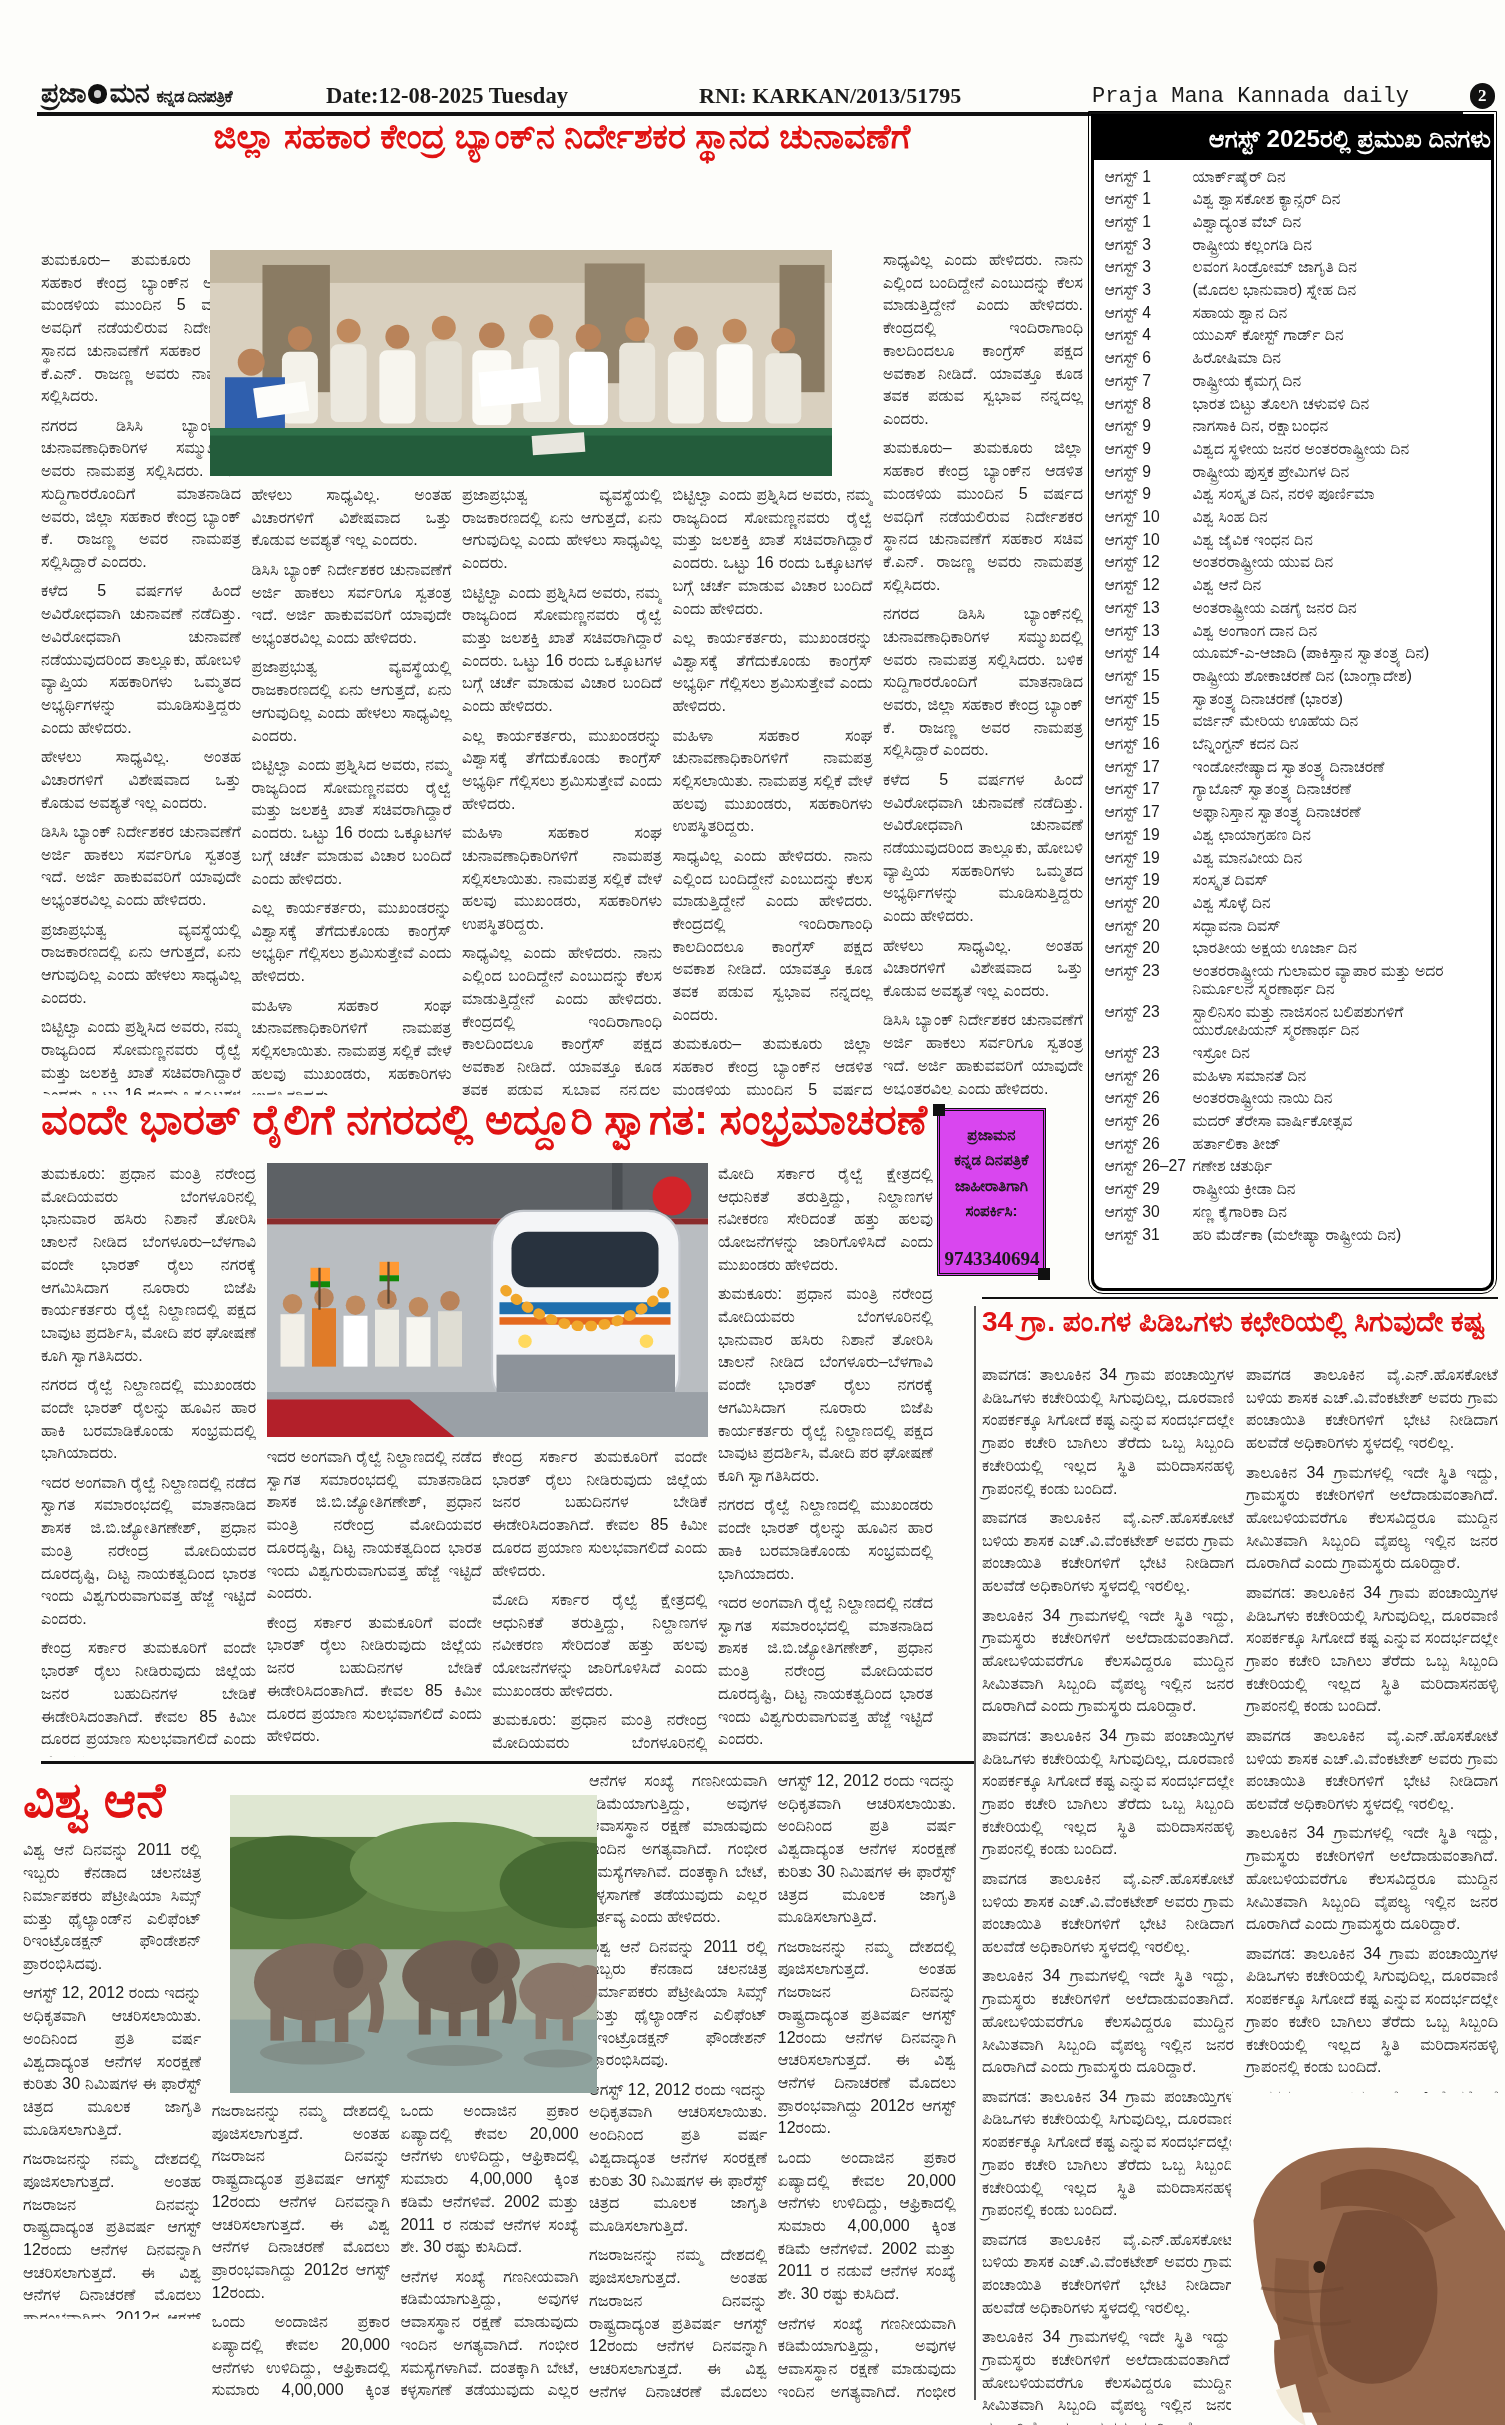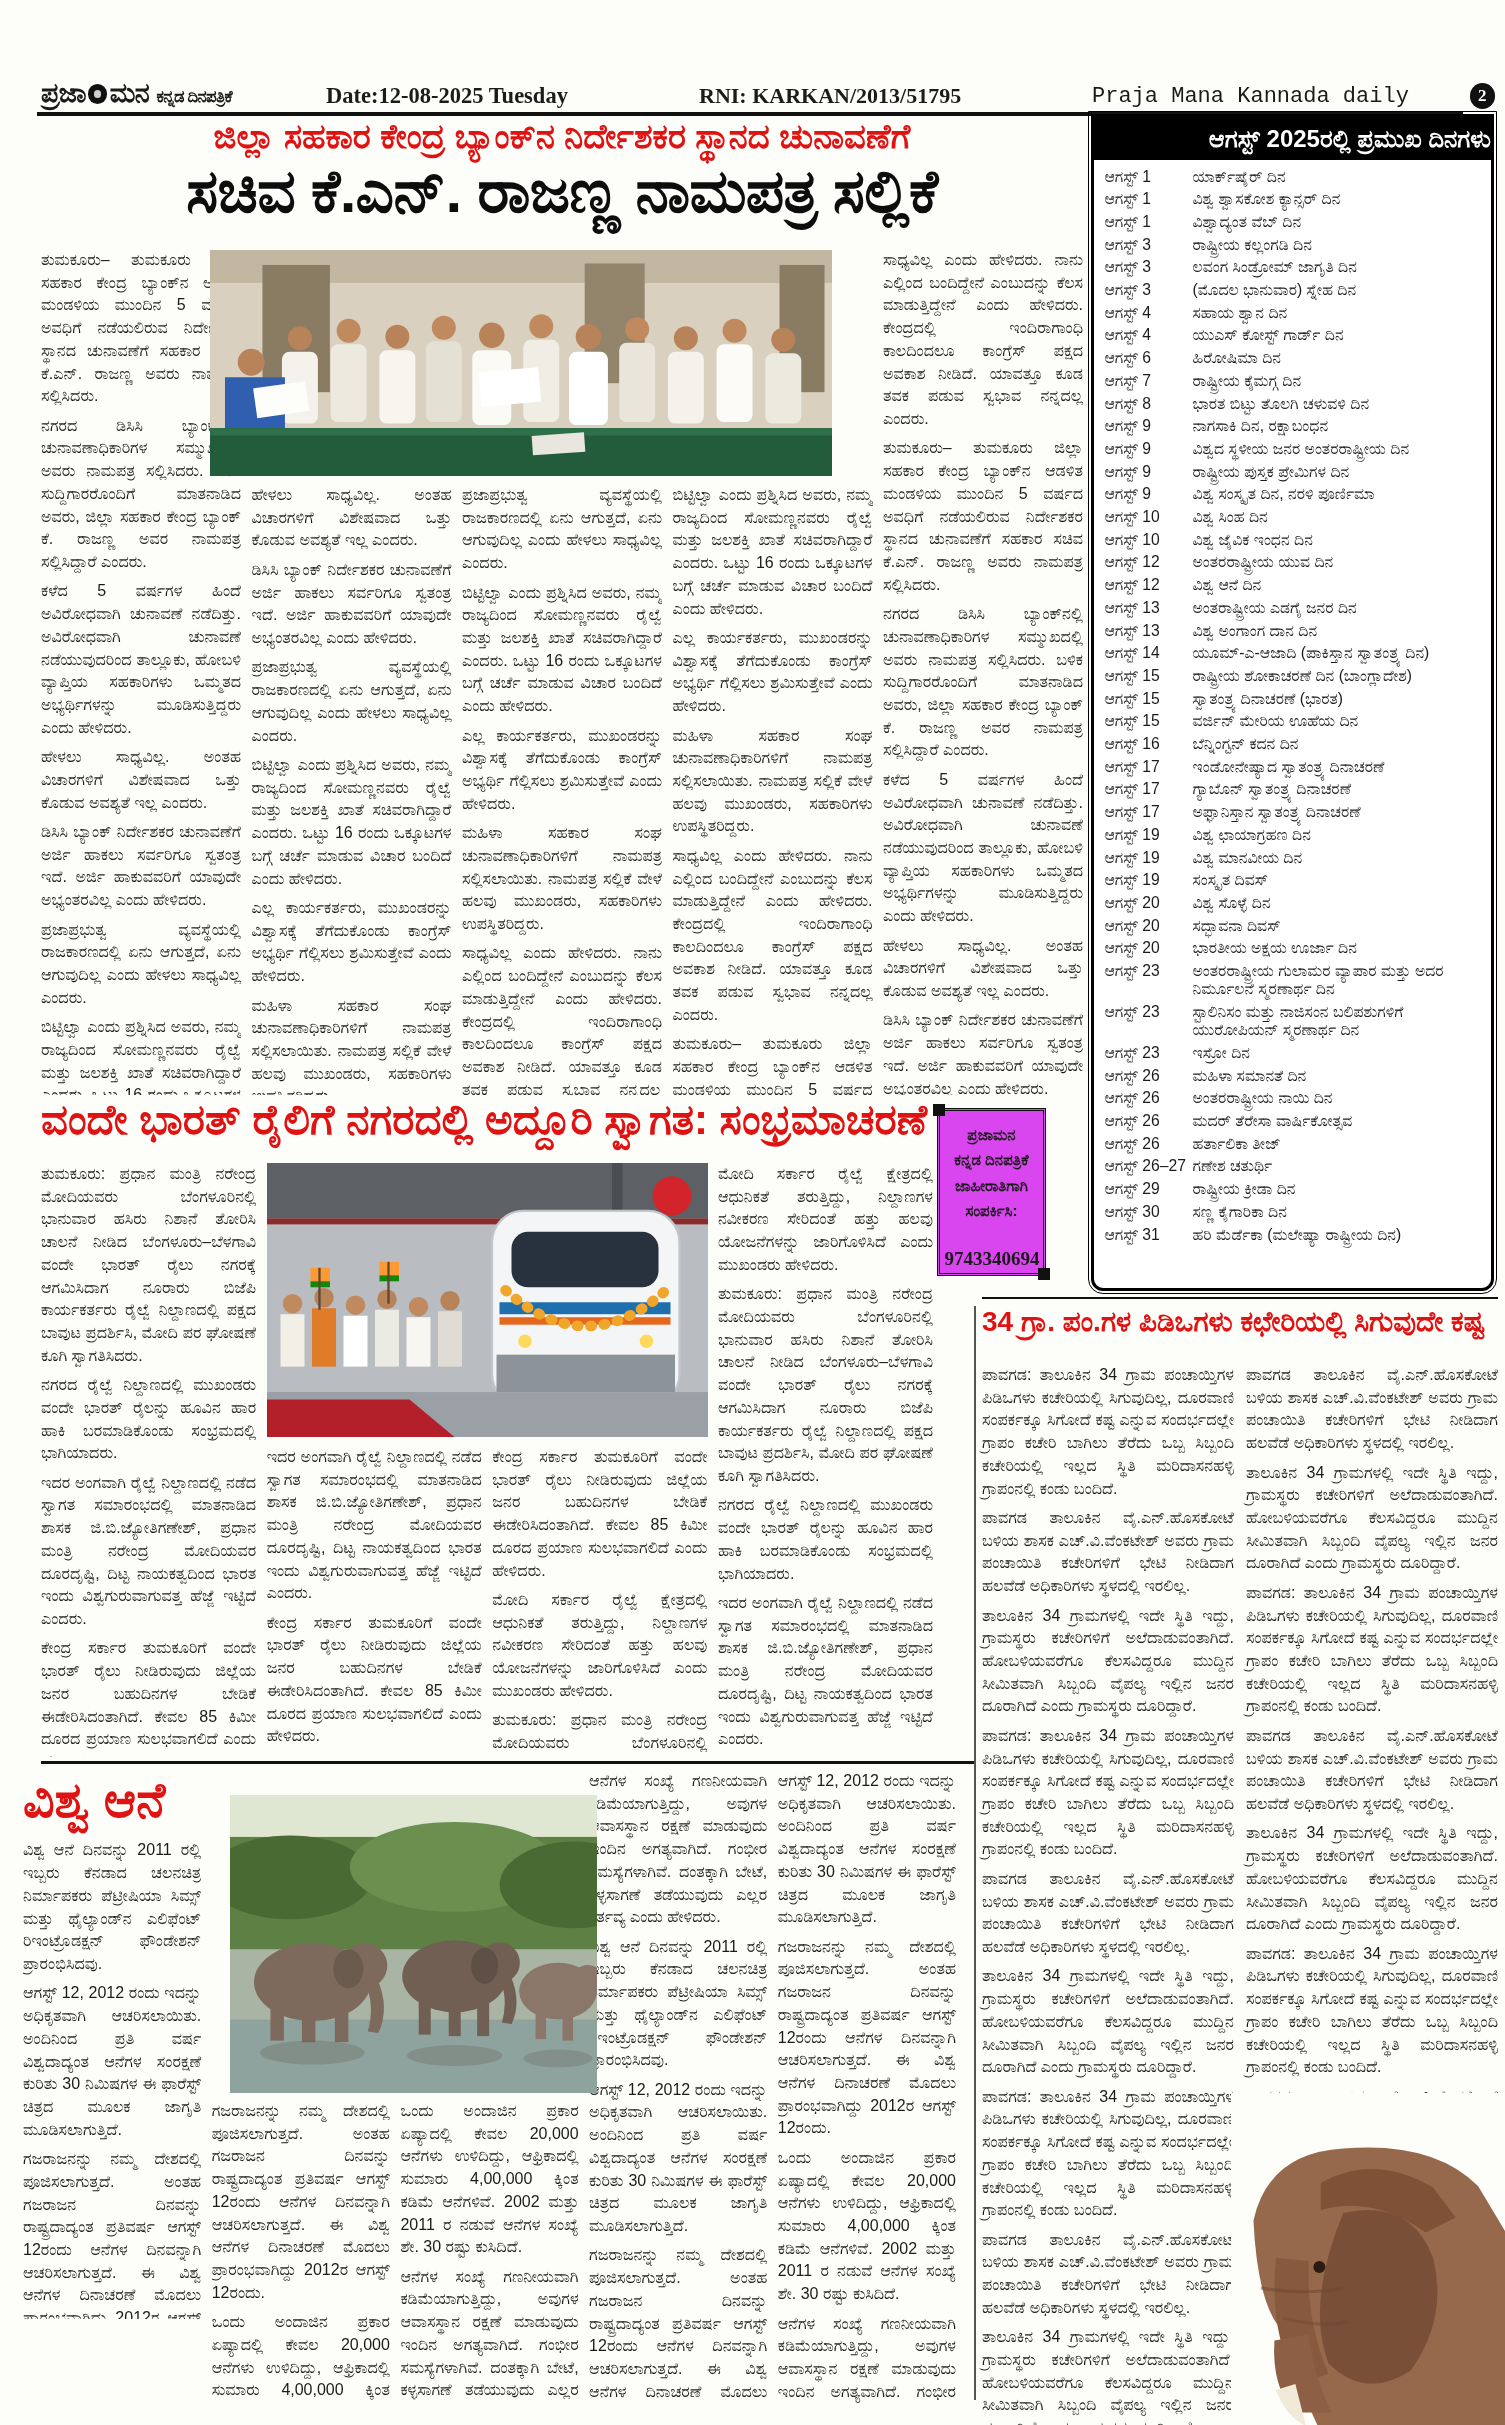--- a/index.html
+++ b/index.html
@@ -79,21 +79,20 @@
       <span>ಪ್ರಜಾ</span><span class="m-emblem"></span><span>ಮನ</span><span class="m-tag">ಕನ್ನಡ ದಿನಪತ್ರಿಕೆ</span>
     </div>
     <div class="m-item m-date">Date:12-08-2025 Tuesday</div>
     <div class="m-item m-rni">RNI: KARKAN/2013/51795</div>
     <div class="m-item m-paper">Praja Mana Kannada daily</div>
     <div class="m-item m-page">2</div>
   </div>
   <div class="abs rule-h" style="left:37px;top:112px;width:1426px;height:3.7px;"></div>
 
   <div class="abs red" id="kicker">ಜಿಲ್ಲಾ ಸಹಕಾರ ಕೇಂದ್ರ ಬ್ಯಾಂಕ್‌ನ ನಿರ್ದೇಶಕರ ಸ್ಥಾನದ ಚುನಾವಣೆಗೆ</div>
-  <div class="abs" id="headline">ಸಚಿವ ಕೆ.ಎನ್. ರಾಜಣ್ಣ ನಾಮಪತ್ರ ಸಲ್ಲಿಕೆ</div>
 
   <div class="abs cols" id="lead-body">
     <div class="col fill">
         <p>ತುಮಕೂರು– ತುಮಕೂರು ಜಿಲ್ಲಾ ಸಹಕಾರ ಕೇಂದ್ರ ಬ್ಯಾಂಕ್‌ನ ಆಡಳಿತ ಮಂಡಳಿಯ ಮುಂದಿನ 5 ವರ್ಷದ ಅವಧಿಗೆ ನಡೆಯಲಿರುವ ನಿರ್ದೇಶಕರ ಸ್ಥಾನದ ಚುನಾವಣೆಗೆ ಸಹಕಾರ ಸಚಿವ ಕೆ.ಎನ್. ರಾಜಣ್ಣ ಅವರು ನಾಮಪತ್ರ ಸಲ್ಲಿಸಿದರು.</p>
         <p>ನಗರದ ಡಿಸಿಸಿ ಬ್ಯಾಂಕ್‌ನಲ್ಲಿ ಚುನಾವಣಾಧಿಕಾರಿಗಳ ಸಮ್ಮುಖದಲ್ಲಿ ಅವರು ನಾಮಪತ್ರ ಸಲ್ಲಿಸಿದರು. ಬಳಿಕ ಸುದ್ದಿಗಾರರೊಂದಿಗೆ ಮಾತನಾಡಿದ ಅವರು, ಜಿಲ್ಲಾ ಸಹಕಾರ ಕೇಂದ್ರ ಬ್ಯಾಂಕ್ ಕೆ. ರಾಜಣ್ಣ ಅವರ ನಾಮಪತ್ರ ಸಲ್ಲಿಸಿದ್ದಾರೆ ಎಂದರು.</p>
         <p>ಕಳೆದ 5 ವರ್ಷಗಳ ಹಿಂದೆ ಅವಿರೋಧವಾಗಿ ಚುನಾವಣೆ ನಡೆದಿತ್ತು. ಅವಿರೋಧವಾಗಿ ಚುನಾವಣೆ ನಡೆಯುವುದರಿಂದ ತಾಲ್ಲೂಕು, ಹೋಬಳಿ ವ್ಯಾಪ್ತಿಯ ಸಹಕಾರಿಗಳು ಒಮ್ಮತದ ಅಭ್ಯರ್ಥಿಗಳನ್ನು ಮೂಡಿಸುತ್ತಿದ್ದರು ಎಂದು ಹೇಳಿದರು.</p>
         <p>ಹೇಳಲು ಸಾಧ್ಯವಿಲ್ಲ. ಅಂತಹ ವಿಚಾರಗಳಿಗೆ ವಿಶೇಷವಾದ ಒತ್ತು ಕೊಡುವ ಅವಶ್ಯತೆ ಇಲ್ಲ ಎಂದರು.</p>
         <p>ಡಿಸಿಸಿ ಬ್ಯಾಂಕ್ ನಿರ್ದೇಶಕರ ಚುನಾವಣೆಗೆ ಅರ್ಜಿ ಹಾಕಲು ಸರ್ವರಿಗೂ ಸ್ವತಂತ್ರ ಇದೆ. ಅರ್ಜಿ ಹಾಕುವವರಿಗೆ ಯಾವುದೇ ಅಭ್ಯಂತರವಿಲ್ಲ ಎಂದು ಹೇಳಿದರು.</p>
         <p>ಪ್ರಜಾಪ್ರಭುತ್ವ ವ್ಯವಸ್ಥೆಯಲ್ಲಿ ರಾಜಕಾರಣದಲ್ಲಿ ಏನು ಆಗುತ್ತದೆ, ಏನು ಆಗುವುದಿಲ್ಲ ಎಂದು ಹೇಳಲು ಸಾಧ್ಯವಿಲ್ಲ ಎಂದರು.</p>
         <p>ಬಿಟ್ಟಿಲ್ವಾ ಎಂದು ಪ್ರಶ್ನಿಸಿದ ಅವರು, ನಮ್ಮ ರಾಜ್ಯದಿಂದ ಸೋಮಣ್ಣನವರು ರೈಲ್ವೆ ಮತ್ತು ಜಲಶಕ್ತಿ ಖಾತೆ ಸಚಿವರಾಗಿದ್ದಾರೆ ಎಂದರು. ಒಟ್ಟು 16 ರಂದು ಒಕ್ಕೂಟಗಳ ಬಗ್ಗೆ ಚರ್ಚೆ ಮಾಡುವ ವಿಚಾರ ಬಂದಿದೆ ಎಂದು ಹೇಳಿದರು.</p>

